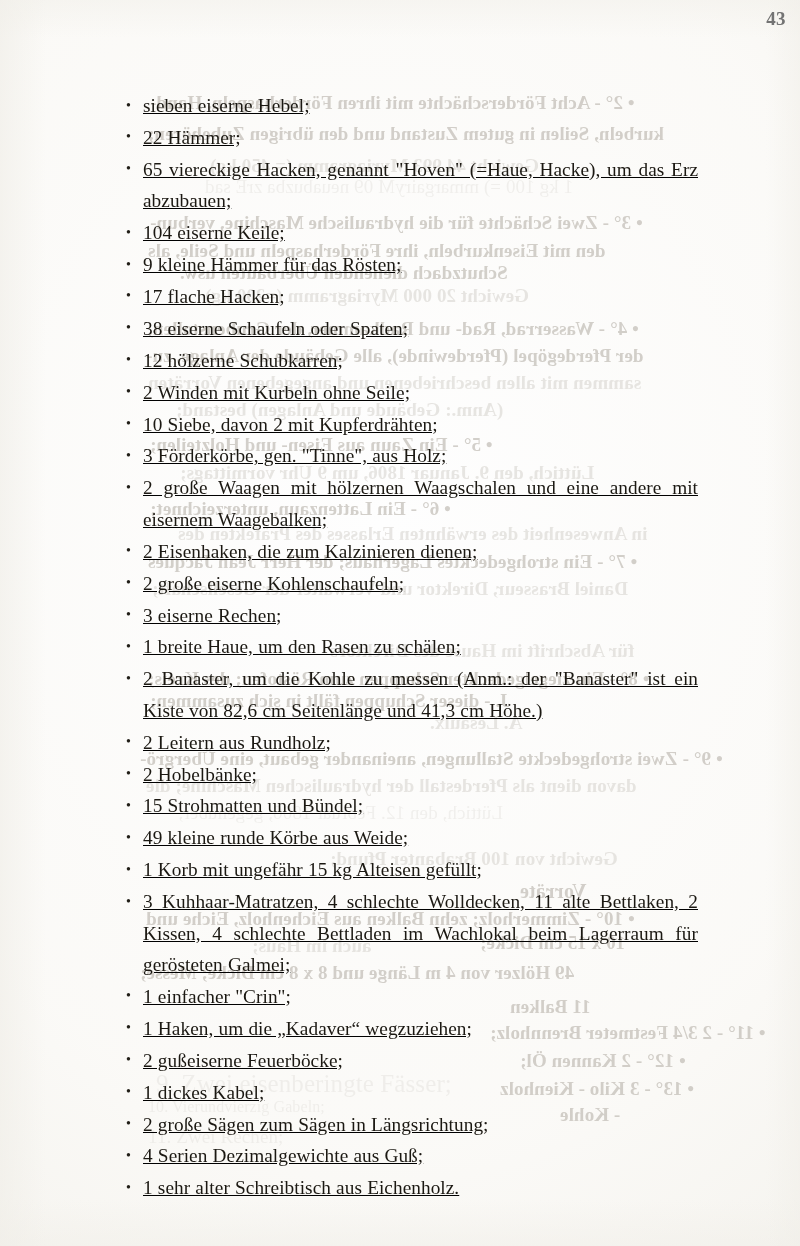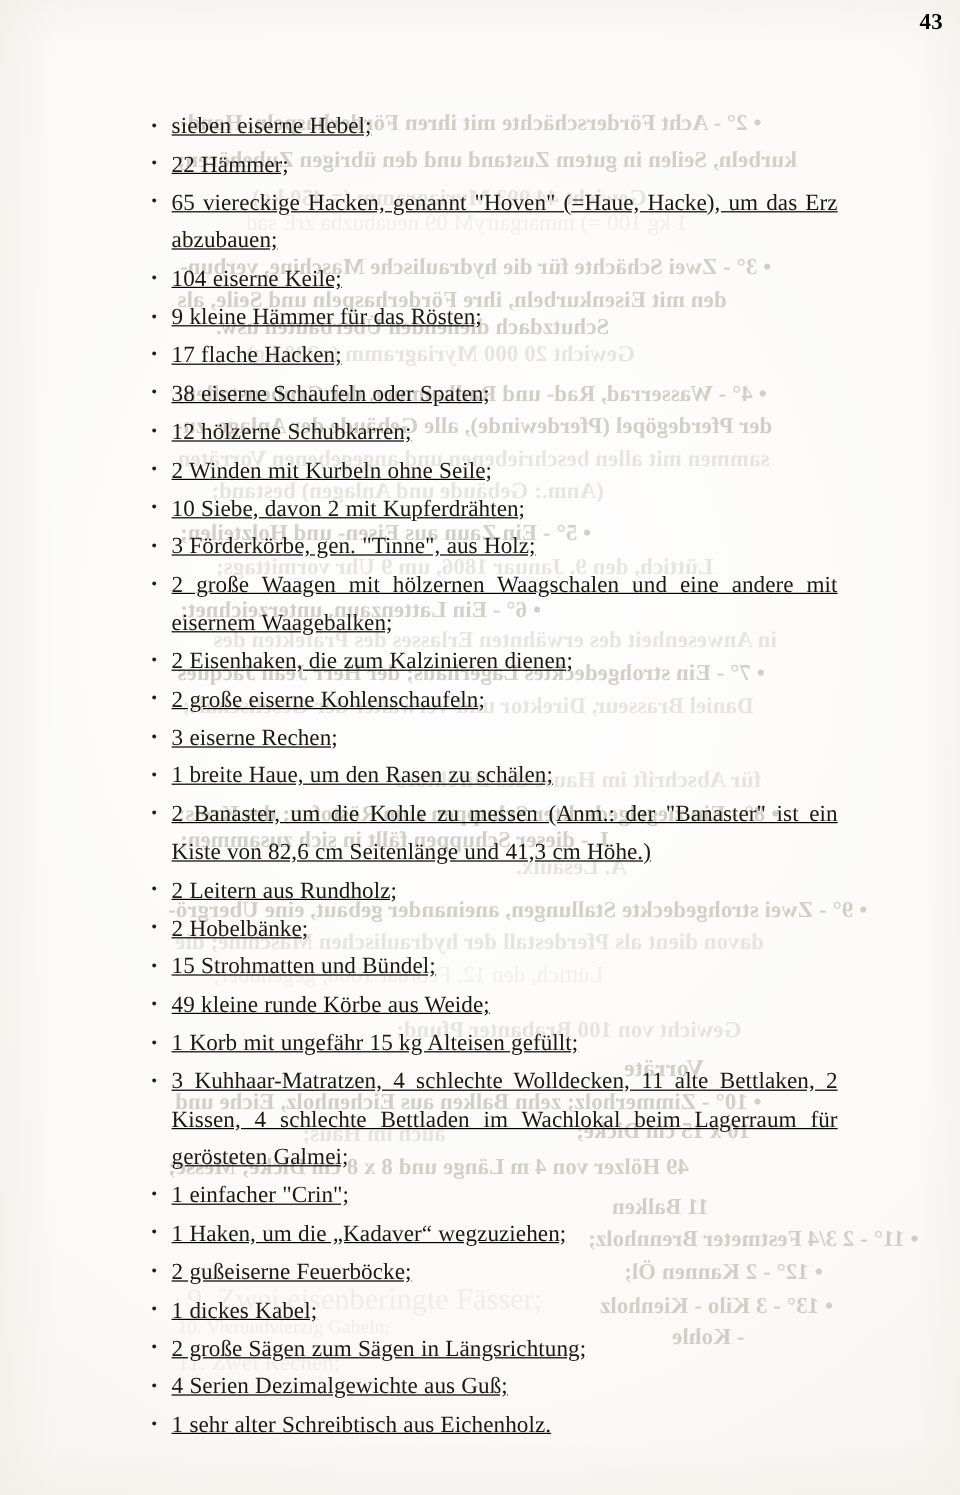--- a/index.html
+++ b/index.html
@@ -64,21 +64,21 @@
     top: 50px;
     width: 578px;
     z-index: 3;
   }
   .folio {
     position: absolute;
     right: 14px;
     top: 8px;
     font-size: 19px;
     font-weight: 700;
-    color: #000000;
+    color: #737373;
     letter-spacing: 0.4px;
     z-index: 4;
   }
   ul.inv {
     list-style: none;
     margin: 0;
     padding: 0;
     margin-top: 40px;
     text-decoration: underline;
   }

